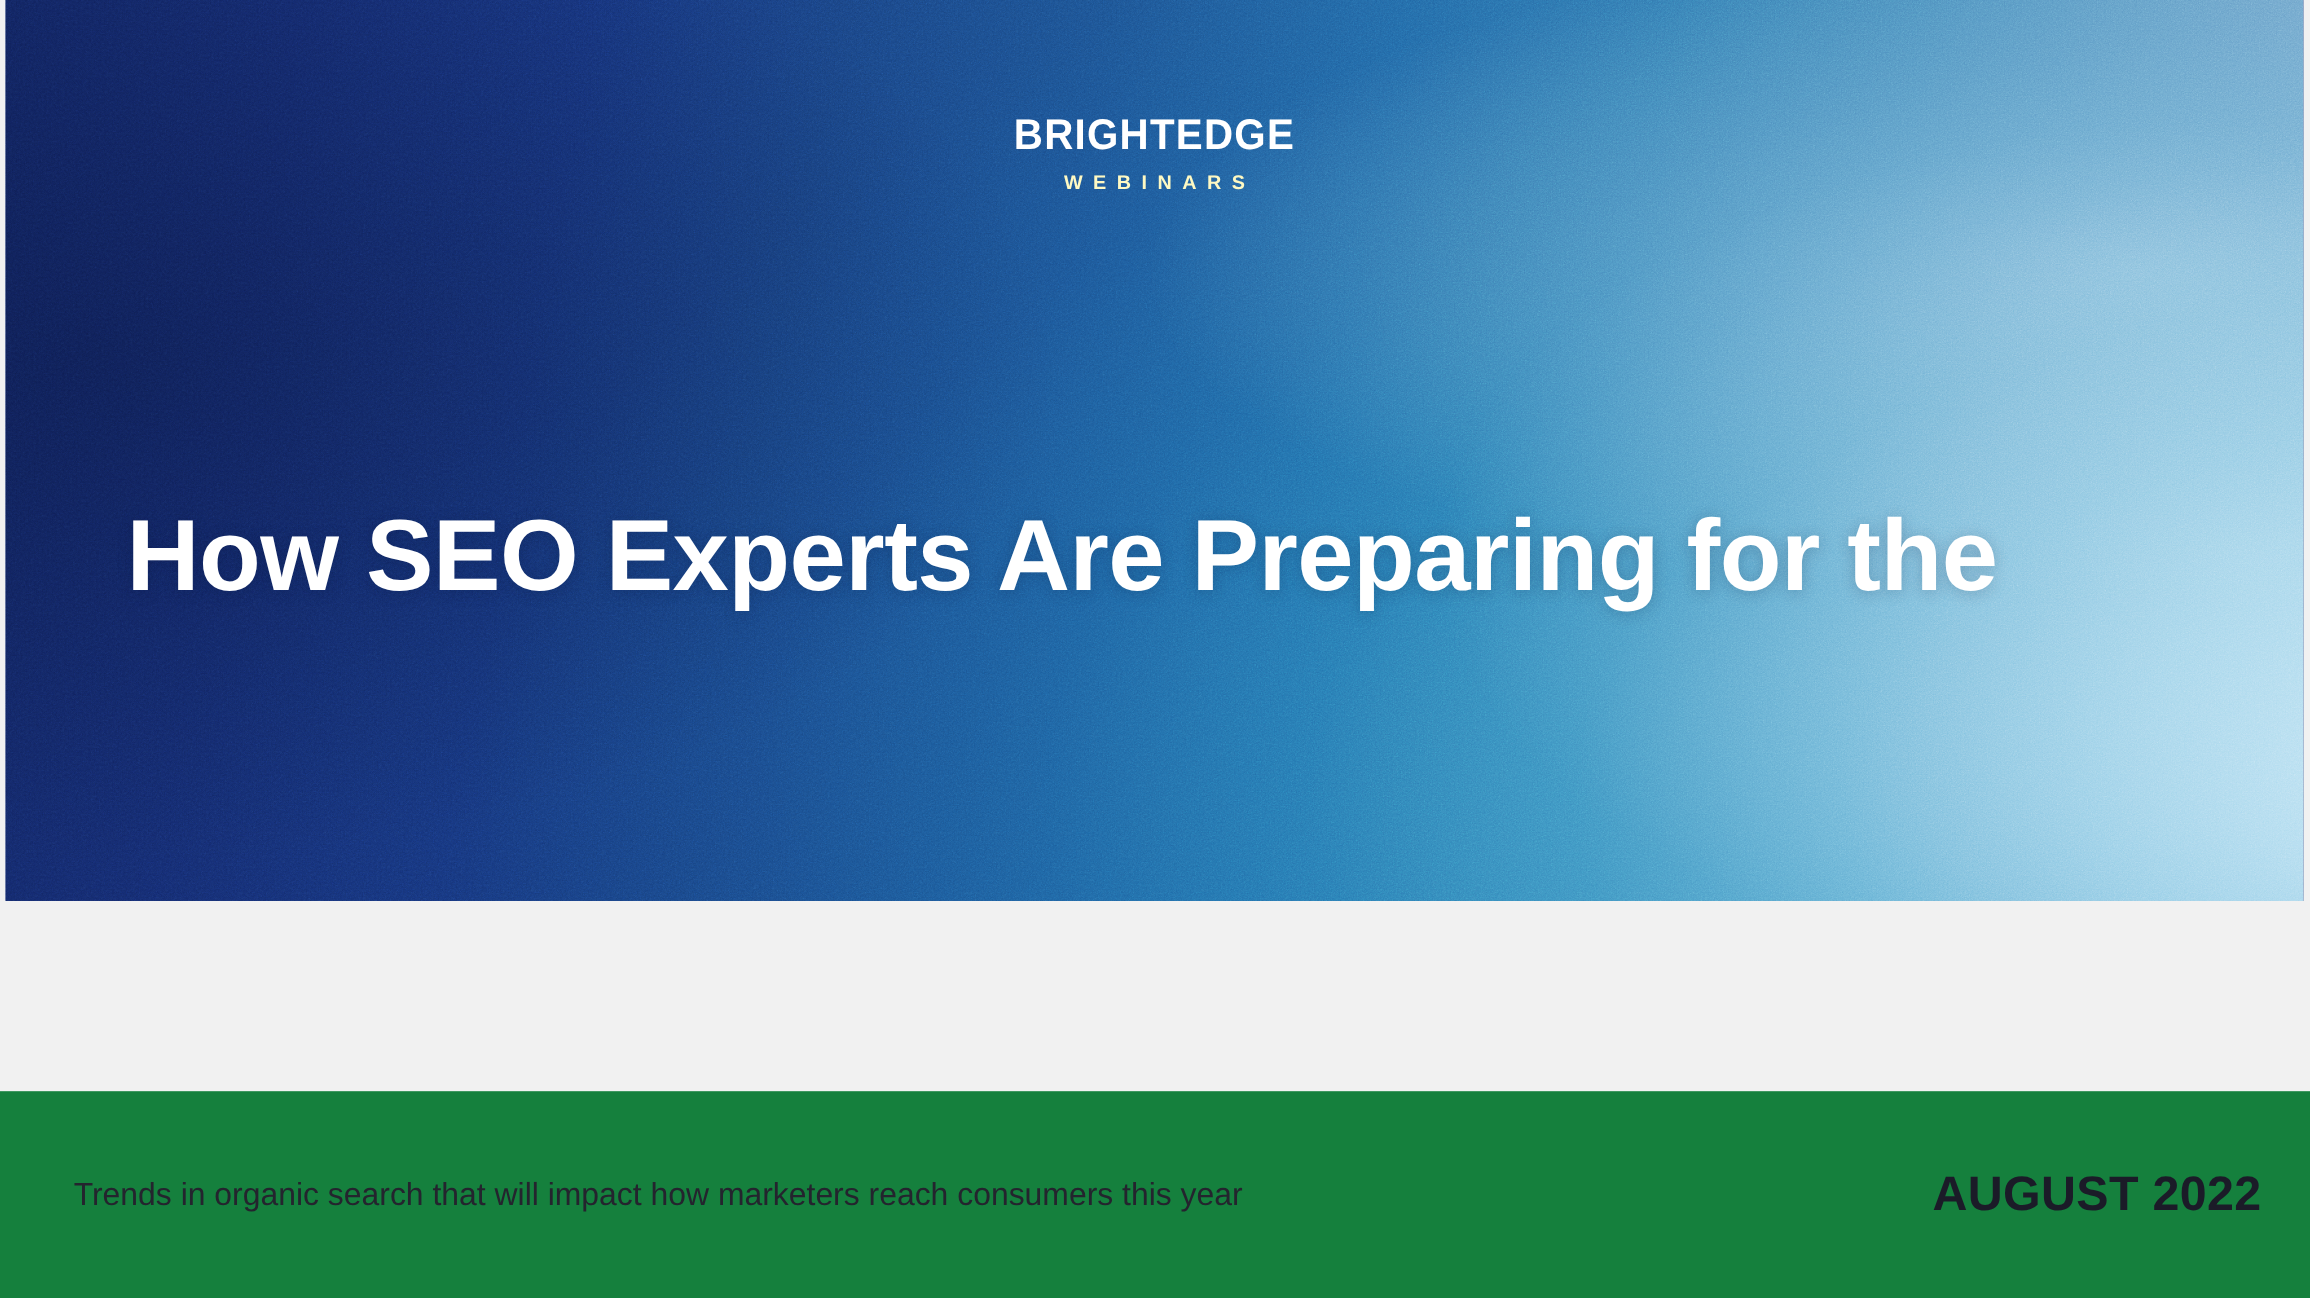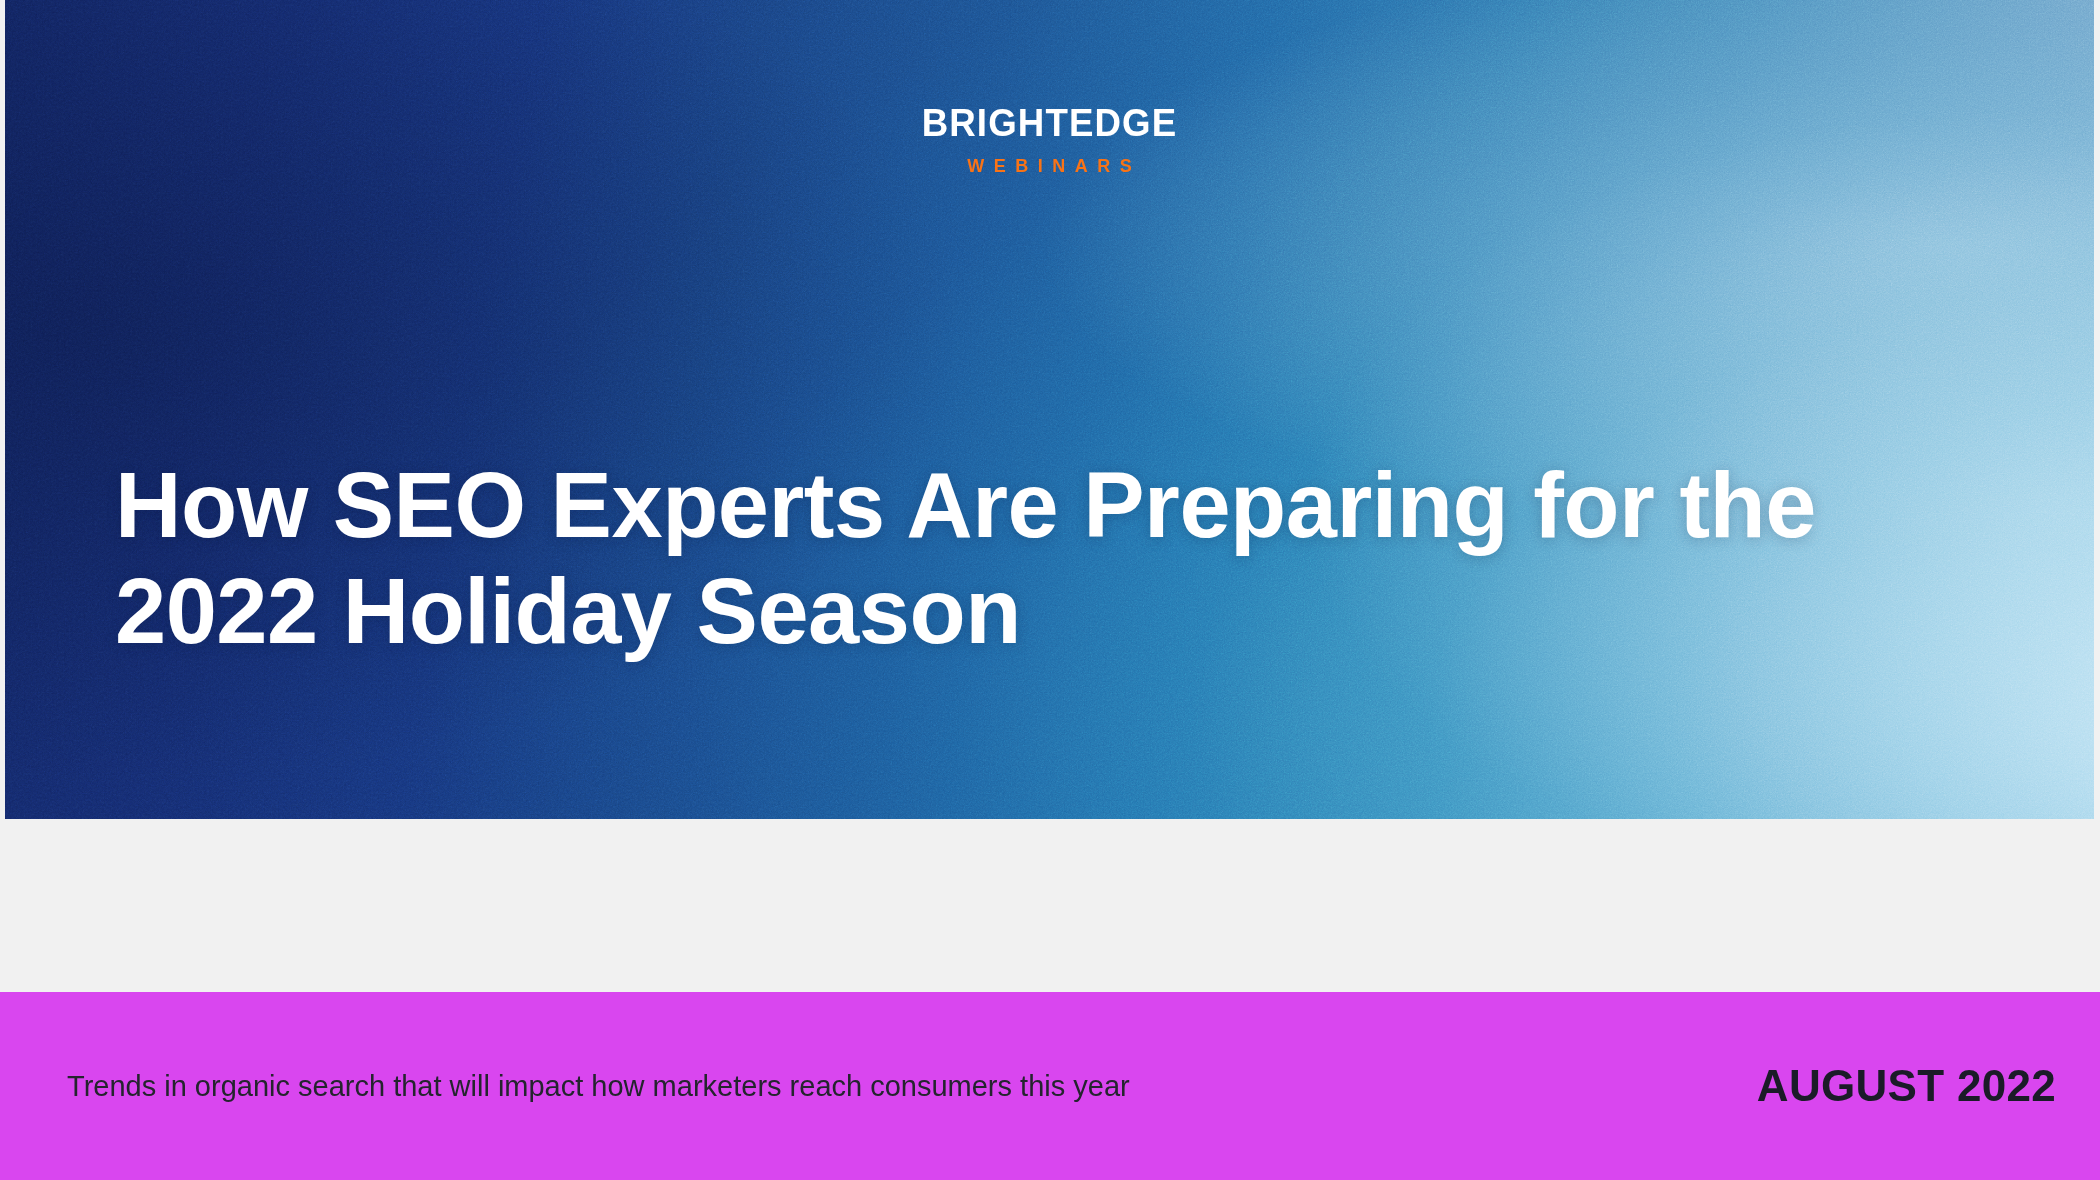--- a/index.html
+++ b/index.html
@@ -105,21 +105,21 @@
     font-family: "Liberation Sans", sans-serif;
     font-weight: 700;
     font-size: 39px;
     letter-spacing: 1.2px;
     line-height: 1;
     transform: scaleX(0.94);
   }
   #logo-sub {
     display: block;
     margin-top: 15px;
-    color: #f97316;
+    color: #fef9c3;
     font-family: "Liberation Sans", sans-serif;
     font-weight: 600;
     font-size: 18px;
     letter-spacing: 9.5px;
     line-height: 1;
     text-indent: 9.5px;
   }
 
   
   #hero-title {
@@ -139,21 +139,21 @@
   }
   #hero-title .tline { display: block; white-space: nowrap; }
 
   
   #footer {
     position: absolute;
     left: 0;
     top: 992px;
     width: 2100px;
     height: 188px;
-    background: #d946ef;
+    background: #15803d;
     display: flex;
     align-items: center;
     justify-content: space-between;
   }
   #footer-note {
     margin-left: 67px;
     color: #24242e;
     font-family: "Liberation Sans", sans-serif;
     font-size: 29px;
     font-weight: 400;
@@ -196,21 +196,20 @@
       <rect width="100%" height="100%" filter="url(#grainB)"></rect>
     </svg>
 
     <div id="logo-block">
       <span id="logo-wordmark">BRIGHTEDGE</span>
       <span id="logo-sub">WEBINARS</span>
     </div>
 
     <h1 id="hero-title">
       <span class="tline">How SEO Experts Are Preparing for the</span>
-      <span class="tline">2022 Holiday Season</span>
     </h1>
   </div>
 
   <div id="footer">
     <div id="footer-note">Trends in organic search that will impact how marketers reach consumers this year</div>
     <div id="footer-date">AUGUST 2022</div>
   </div>
 
 </div>
 

